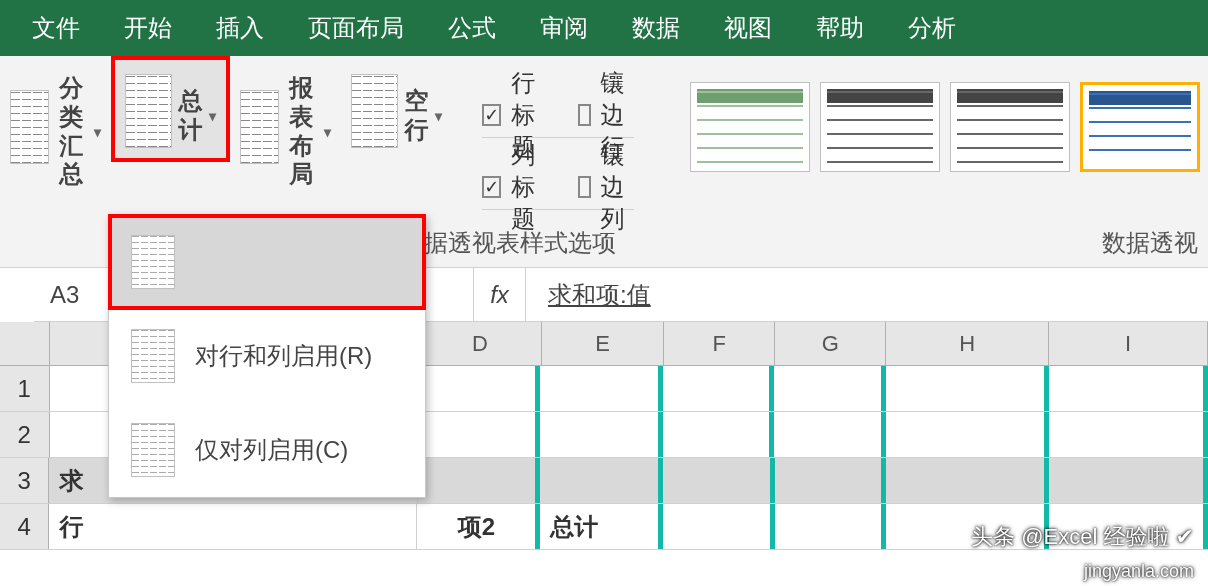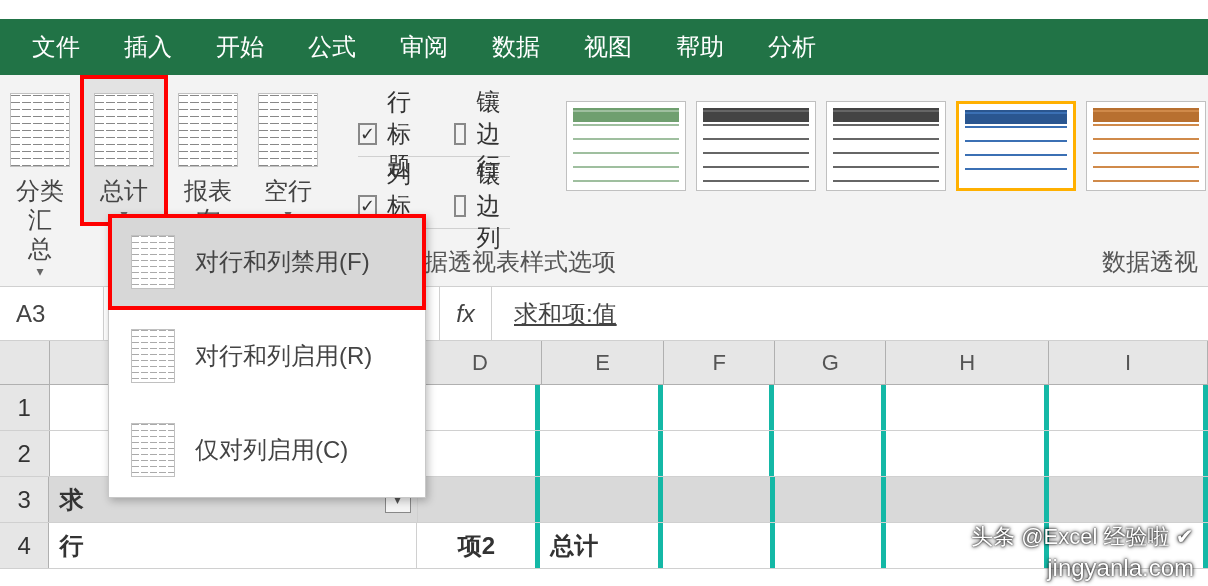--- a/index.html
+++ b/index.html
@@ -2,35 +2,34 @@
 <html><head>
 <meta charset="utf-8">
 <style>
   * { box-sizing: border-box; margin: 0; padding: 0; font-family: "Microsoft YaHei", Arial, sans-serif; }
   body { width: 1208px; height: 586px; background: #fff; overflow: hidden; position: relative; }
 
   .tabbar {
     display: flex; align-items: center; height: 56px;
     background: #217346; color: #fff; font-size: 24px;
     padding: 0 10px;
-    margin-top: 19px;
   }
   .tabbar .tab { padding: 0 22px; height: 56px; line-height: 56px; cursor: pointer; }
   .tabbar .tab.active {
     background: #fff; color: #217346; border: 4px solid #ff0000; border-bottom: none;
     height: 52px; line-height: 44px; margin-top: 4px;
   }
 
   .ribbon {
     display: flex; align-items: flex-start; background: #f3f3f3;
     border-bottom: 1px solid #d0d0d0; height: 212px; position: relative;
   }
   .rb-btn {
-    display: flex; flex-direction: column; align-items: center; justify-content: flex-start;
-    padding: 18px 10px 0 10px; font-size: 24px; color: #444; cursor: pointer;
+    display: flex; flex-direction: row; align-items: center; justify-content: flex-start;
+    padding: 18px 10px 0 10px; font-size: 24px; color: #444; cursor: pointer; font-weight: bold;
   }
   .rb-btn .icon {
     width: 60px; height: 74px; background: #fff; border: 1px solid #c0c0c0;
     margin-bottom: 10px; position: relative;
     background-image: repeating-linear-gradient(#888 0 1px, transparent 1px 7px);
     background-size: 100% 7px; background-position: 0 8px;
   }
   .rb-btn .icon::after {
     content: ""; position: absolute; inset: 0;
     background: repeating-linear-gradient(90deg, transparent 0 9px, #fff 9px 11px);
@@ -84,21 +83,21 @@
     position: relative;
   }
   .dropdown-menu .mi .mi-icon::after {
     content: ""; position: absolute; inset: 0;
     background: repeating-linear-gradient(90deg, transparent 0 7px, #fff 7px 9px);
   }
   .dropdown-menu .mi.hl { background: #d7d7d7; border: 4px solid #ff0000; margin: -1px; padding: 17px 19px; }
 
   .formula-row {
     display: flex; align-items: center; height: 54px; border-bottom: 1px solid #d0d0d0;
-    font-size: 24px; color: #444;
+    font-size: 24px; color: #444; margin-left: 34px;
   }
   .name-box { width: 104px; padding: 0 16px; border-right: 1px solid #d0d0d0; height: 100%; line-height: 54px; }
   .name-spacer { width: 336px; border-right: 1px solid #d0d0d0; height: 100%; }
   .fx { width: 52px; text-align: center; font-style: italic; border-right: 1px solid #d0d0d0; height: 100%; line-height: 54px; }
   .fval { padding: 0 22px; flex: 1; height: 100%; line-height: 54px; text-decoration: underline; }
 
   .grid { position: relative; }
   .col-headers {
     display: flex; height: 44px; background: #e6e6e6; border-bottom: 1px solid #b0b0b0;
     font-size: 22px; color: #555;
@@ -108,30 +107,31 @@
   .col-headers .ch { border-right: 1px solid #b0b0b0; text-align: center; line-height: 44px; }
   .rows { display: flex; flex-direction: column; }
   .row { display: flex; height: 46px; border-bottom: 1px solid #d0d0d0; font-size: 24px; color: #333; }
   .rh { width: 52px; background: #e6e6e6; border-right: 1px solid #b0b0b0; text-align: center; line-height: 46px; }
   .cell-spacer { width: 386px; border-right: 1px solid #d0d0d0; }
   .cell { border-right: 5px solid #14b8a6; line-height: 46px; padding: 0 10px; }
   .row.sel { background: #d9d9d9; }
   .bold { font-weight: bold; }
   .dd-arrow { width: 26px; height: 26px; border: 1px solid #888; background: #f4f4f4; display: inline-flex; align-items: center; justify-content: center; font-size: 12px; color: #555; margin-left: auto; }
 
-  .watermark { position: absolute; right: 14px; bottom: 4px; font-size: 24px; color: #fff; text-shadow: 0 0 4px #000, 0 0 2px #000; }
+  .watermark { position: absolute; right: 14px; bottom: 4px; font-size: 18px; color: #fff; text-shadow: 0 0 4px #000, 0 0 2px #000; }
   .watermark2 { position: absolute; right: 14px; bottom: 34px; font-size: 22px; color: #fff; text-shadow: 0 0 4px #000, 0 0 2px #000; }
 </style>
 </head>
 <body>
 
 <div class="tabbar">
   <div class="tab">文件</div>
+  <div class="tab">开始</div>
   <div class="tab">插入</div>
-  <div class="tab">开始</div>
+  <div class="tab">页面布局</div>
   <div class="tab">公式</div>
   <div class="tab">审阅</div>
   <div class="tab">数据</div>
   <div class="tab">视图</div>
   <div class="tab">帮助</div>
   <div class="tab">分析</div>
 </div>
 
 <div class="ribbon">
   <div class="rb-btn">
@@ -272,21 +272,20 @@
       <div class="cell" style="width:116px"></div>
       <div class="cell" style="width:170px"></div>
       <div class="cell" style="width:166px"></div>
     </div>
   </div>
 </div>
 
 <div class="dropdown-menu">
   <div class="mi hl">
     <div class="mi-icon"></div>
-    <span>对行和列禁用(F)</span>
   </div>
   <div class="mi">
     <div class="mi-icon"></div>
     <span>对行和列启用(R)</span>
   </div>
   <div class="mi">
     <div class="mi-icon"></div>
     <span>仅对列启用(C)</span>
   </div>
 </div>

